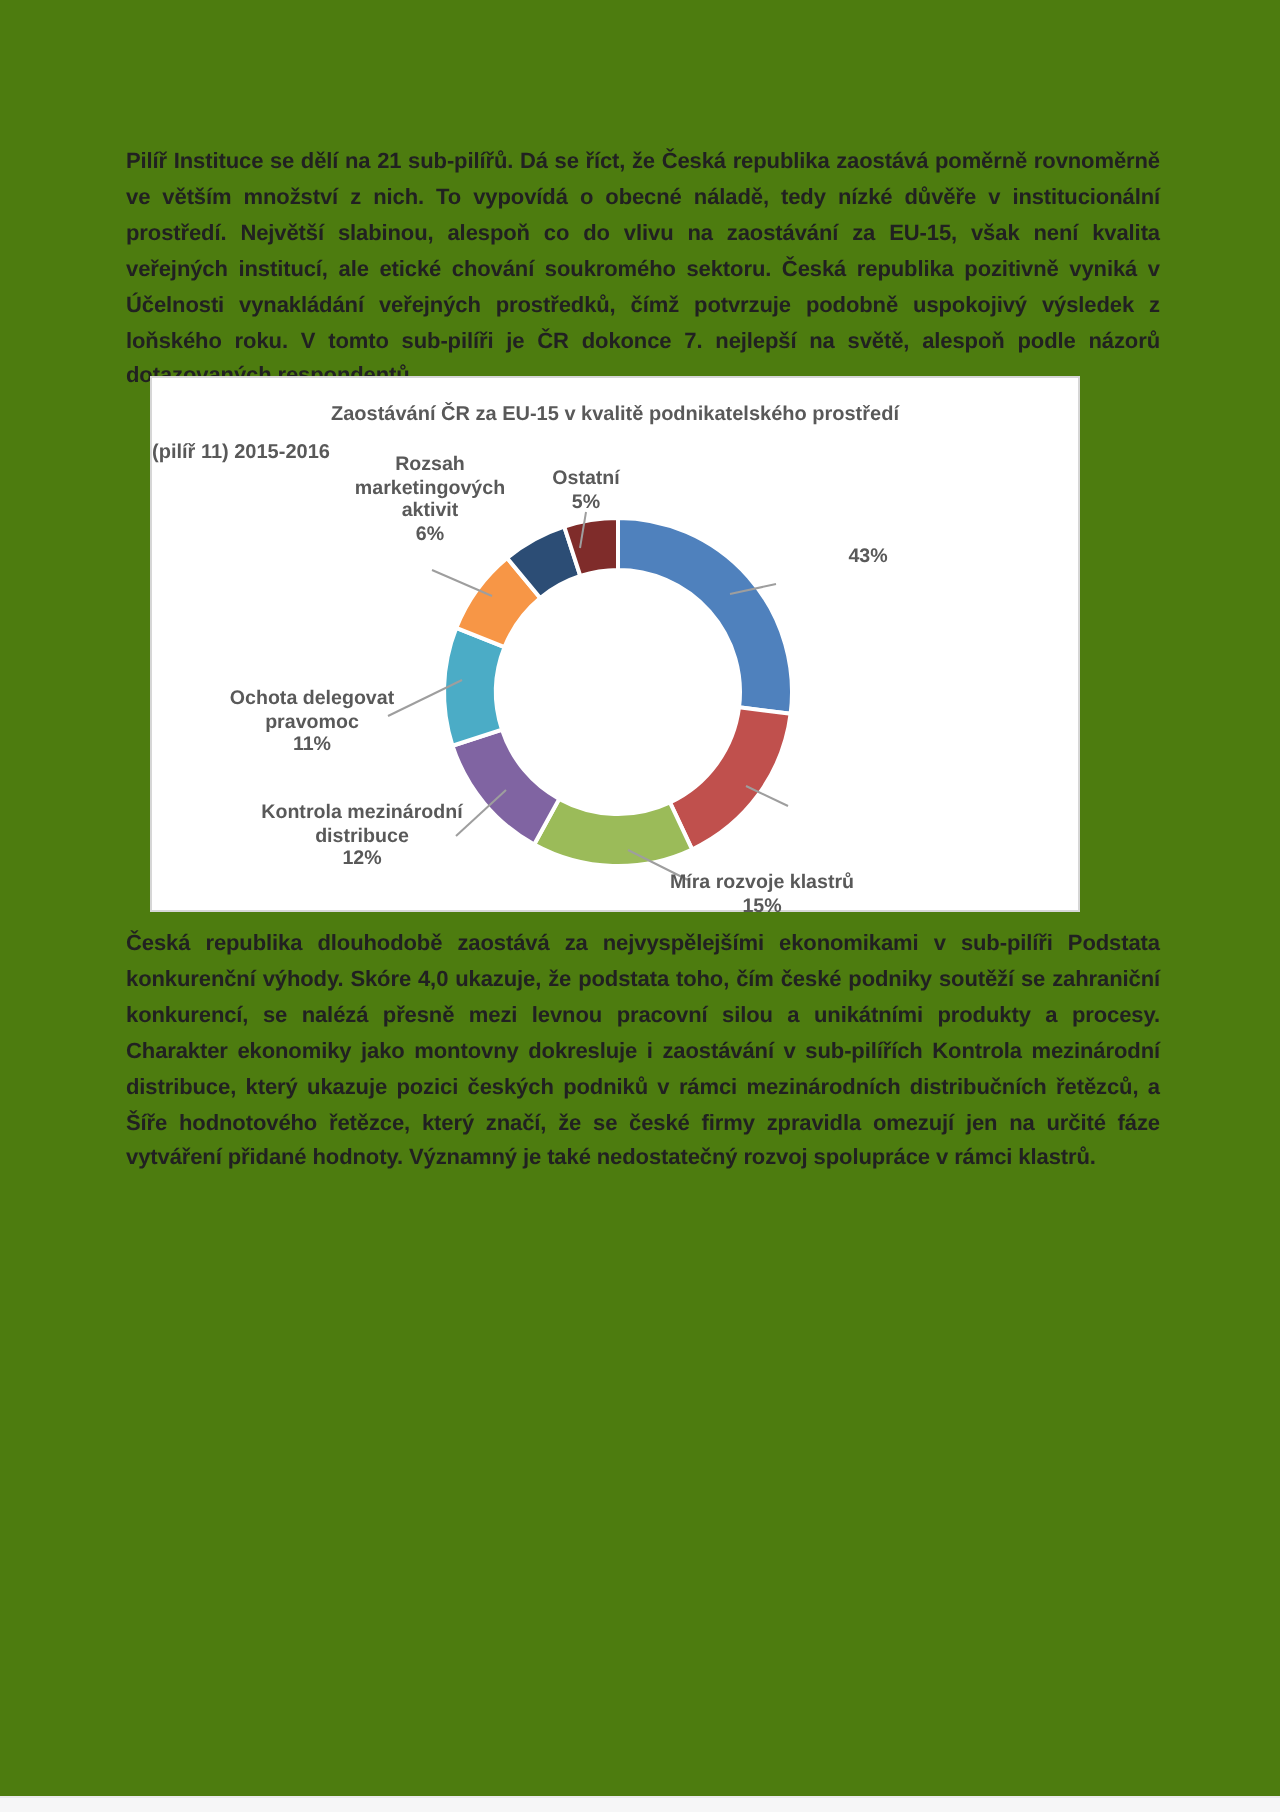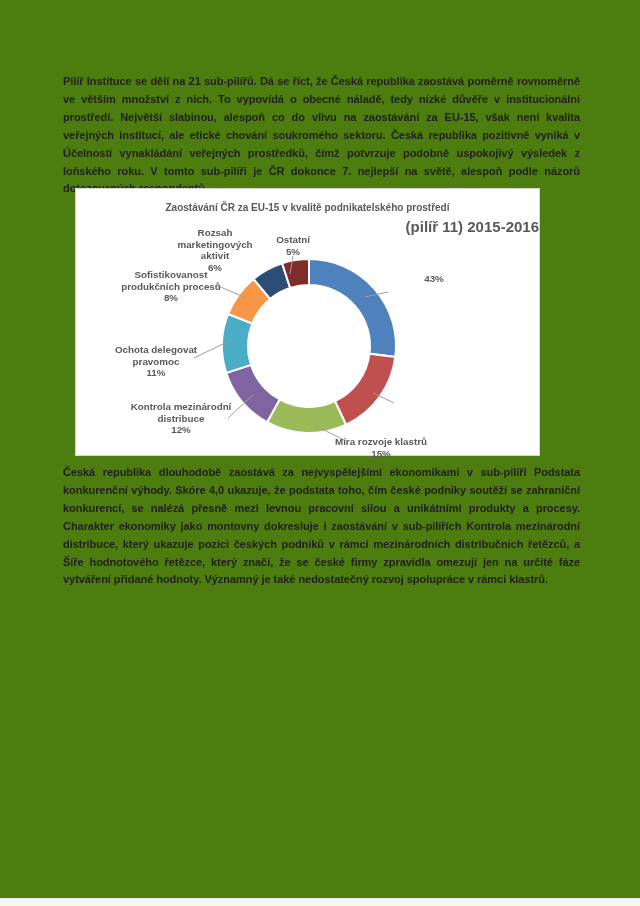--- a/index.html
+++ b/index.html
@@ -18,22 +18,22 @@
   #p2{top:464px;}
   .chartbox{
     position:absolute;left:75px;top:188px;width:465px;height:268px;
     border:1px solid #d6d6d6;background:#ffffff;box-sizing:border-box;
   }
   .chart-title{
     position:absolute;top:9px;left:0;right:0;text-align:center;
     font-size:10px;line-height:19px;color:#595959;
   }
   .chart-subtitle{
-    position:absolute;top:28px;left:0;right:0;text-align:right;
-    font-size:15px;line-height:19px;color:#595959;
+    position:absolute;top:28px;left:0;right:0;text-align:left;
+    font-size:10px;line-height:19px;color:#595959;
   }
   .donut-svg{position:absolute;left:0;top:0;}
   .slice-label{
     position:absolute;text-align:center;
     font-size:9.8px;line-height:11.6px;color:#595959;
     transform:translateX(-50%);
   }
   
   #lbl-podstata{left:358px;top:84px;width:118px;}
   #lbl-sire{left:358px;top:202px;width:94px;}
@@ -85,24 +85,20 @@
       <div>15%</div>
     </div>
     <div class="slice-label" id="lbl-kontrola">
       <div>Kontrola mezinárodní distribuce</div>
       <div>12%</div>
     </div>
     <div class="slice-label" id="lbl-ochota">
       <div>Ochota delegovat pravomoc</div>
       <div>11%</div>
     </div>
-    <div class="slice-label" id="lbl-sofist">
-      <div>Sofistikovanost produkčních procesů</div>
-      <div>8%</div>
-    </div>
     <div class="slice-label" id="lbl-rozsah">
       <div>Rozsah marketingových aktivit</div>
       <div>6%</div>
     </div>
     <div class="slice-label" id="lbl-ostatni">
       <div>Ostatní</div>
       <div>5%</div>
     </div>
   </div>
 

